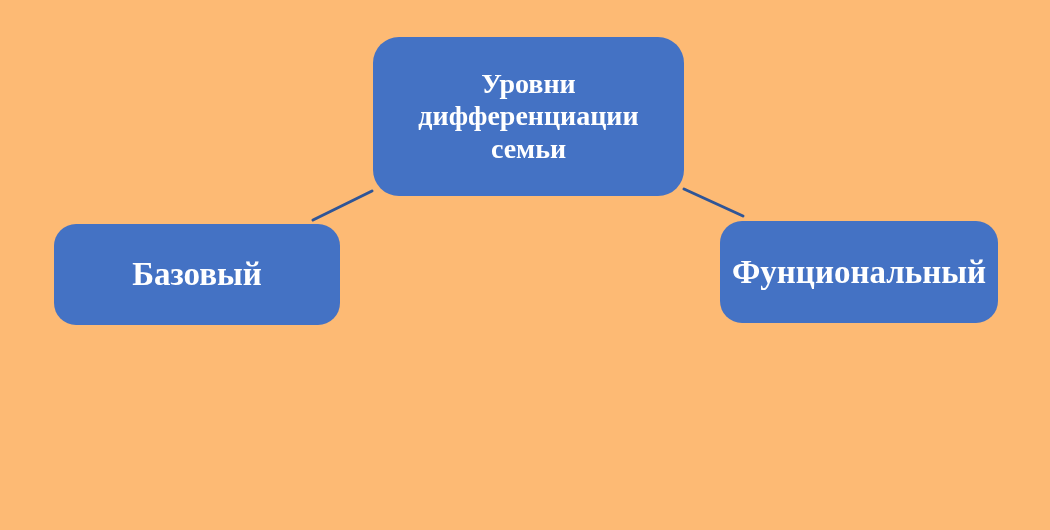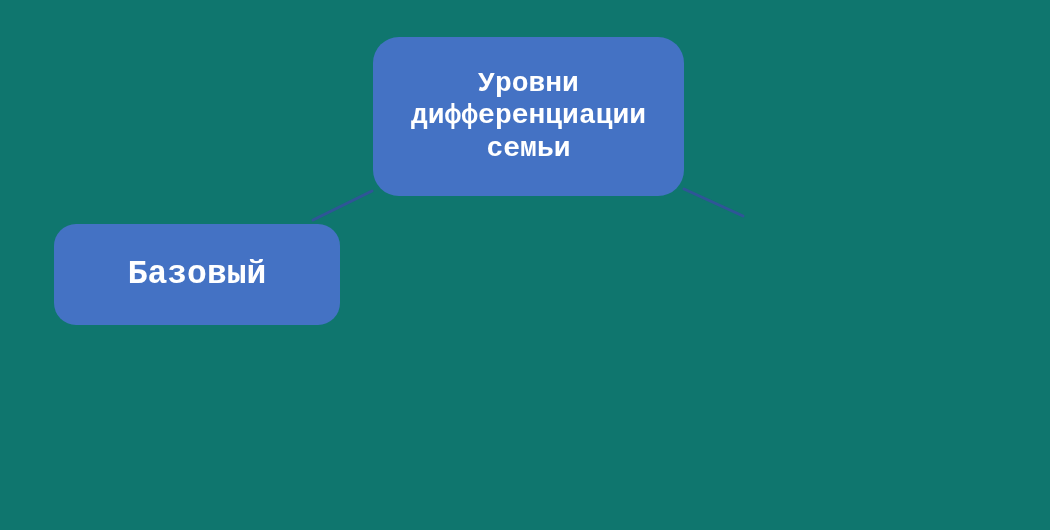--- a/index.html
+++ b/index.html
@@ -4,23 +4,23 @@
 <style>
   html, body {
     margin: 0;
     padding: 0;
     background: #ffffff;
   }
   .canvas {
     position: relative;
     width: 1050px;
     height: 530px;
-    background: #0f766e;
+    background: #fdba74;
     overflow: hidden;
-    font-family: Liberation Mono, monospace;
+    font-family: Liberation Serif, serif;
   }
   .connectors {
     position: absolute;
     left: 0;
     top: 0;
     width: 1050px;
     height: 530px;
     z-index: 1;
   }
   .connector {
@@ -80,14 +80,17 @@
   </svg>
 
   <div class="node node-root">
     <span>Уровни дифференциации семьи</span>
   </div>
 
   <div class="node node-left">
     <span>Базовый</span>
   </div>
 
+  <div class="node node-right">
+    <span>Фунциональный</span>
+  </div>
 
 </div>
 
 </body></html>

